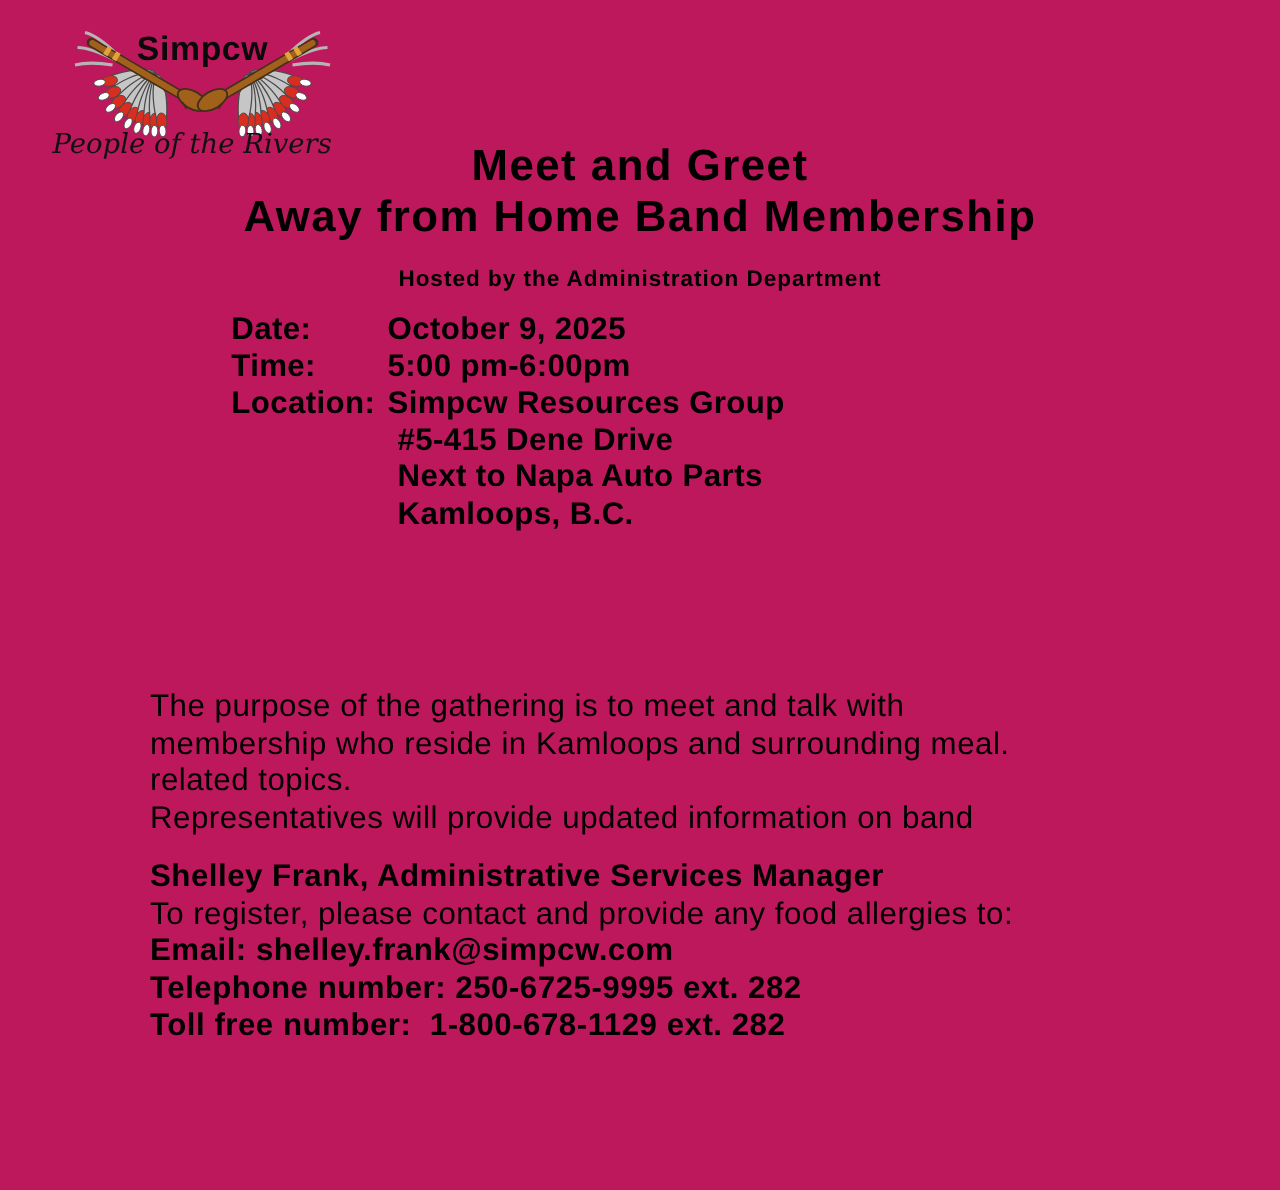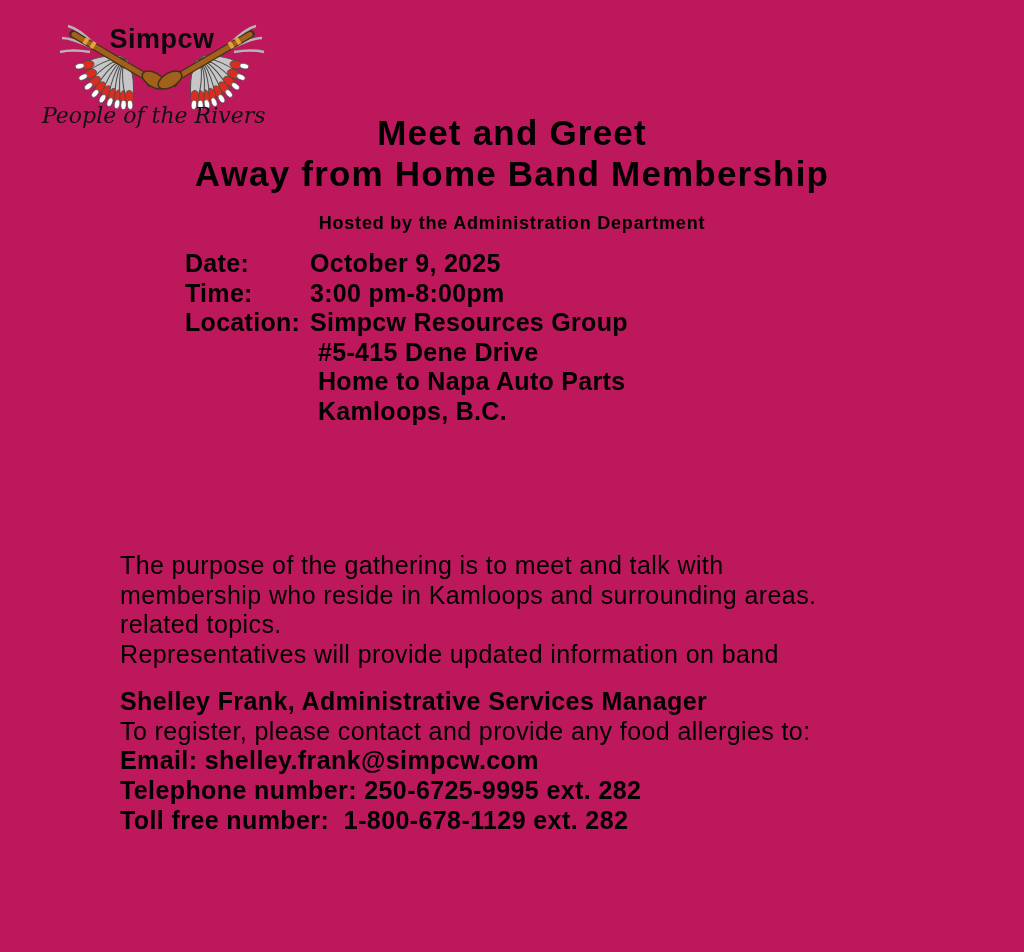--- a/index.html
+++ b/index.html
@@ -110,44 +110,44 @@
   </div>
   <div class="subtitle">Hosted by the Administration Department</div>
 
   <div class="details">
     <div class="drow">
       <div class="dlabel">Date:</div>
       <div class="dvalue">October 9, 2025</div>
     </div>
     <div class="drow">
       <div class="dlabel">Time:</div>
-      <div class="dvalue">3:00 pm-8:00pm</div>
+      <div class="dvalue">5:00 pm-6:00pm</div>
     </div>
     <div class="drow">
       <div class="dlabel">Location:</div>
       <div class="dvalue">Simpcw Resources Group</div>
     </div>
     <div class="drow addr">
       <div class="dlabel"></div>
       <div class="dvalue">#5-415 Dene Drive</div>
     </div>
     <div class="drow addr">
       <div class="dlabel"></div>
-      <div class="dvalue">Home to Napa Auto Parts</div>
+      <div class="dvalue">Next to Napa Auto Parts</div>
     </div>
     <div class="drow addr">
       <div class="dlabel"></div>
       <div class="dvalue">Kamloops, B.C.</div>
     </div>
   </div>
 
 
   <div class="para p2">
     <div class="line">The purpose of the gathering is to meet and talk with</div>
-    <div class="line">membership who reside in Kamloops and surrounding areas.</div>
+    <div class="line">membership who reside in Kamloops and surrounding meal.</div>
     <div class="line">related topics.</div>
     <div class="line">Representatives will provide updated information on band</div>
   </div>
 
   <div class="para p3">
     <div class="line b">Shelley Frank, Administrative Services Manager</div>
     <div class="line">To register, please contact and provide any food allergies to:</div>
     <div class="line b">Email: shelley.frank@simpcw.com</div>
     <div class="line b">Telephone number: 250-6725-9995 ext. 282</div>
     <div class="line b">Toll free number:  1-800-678-1129 ext. 282</div>

